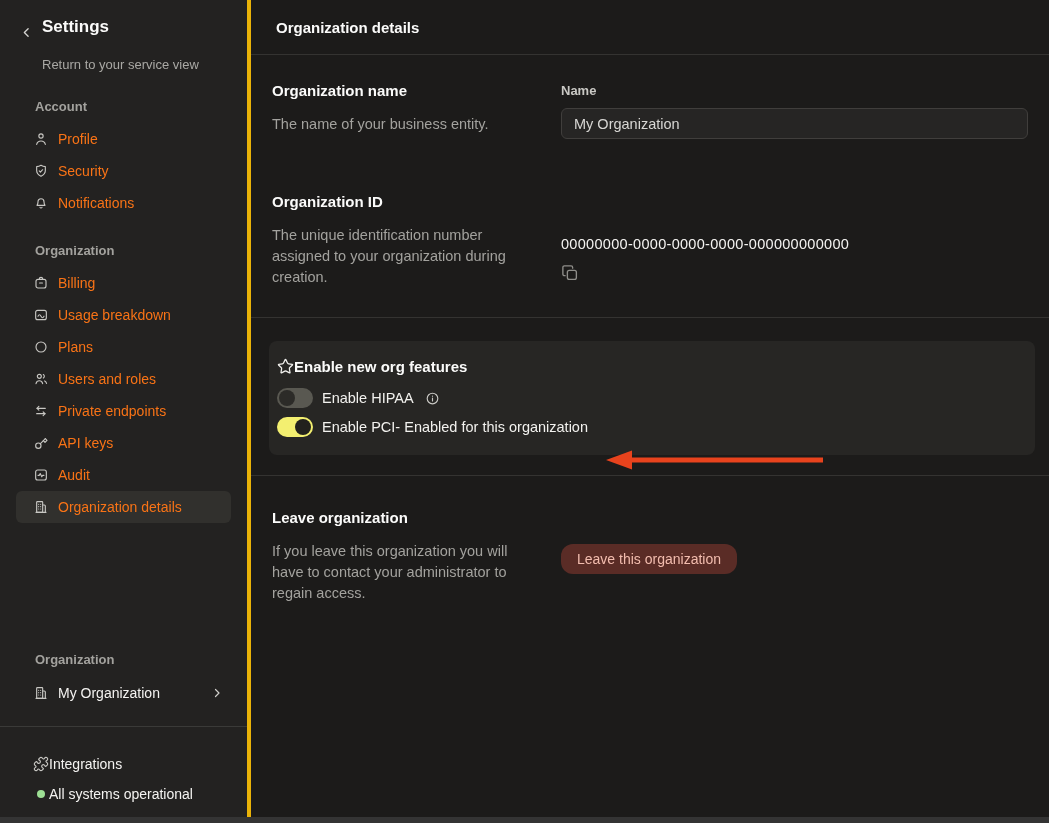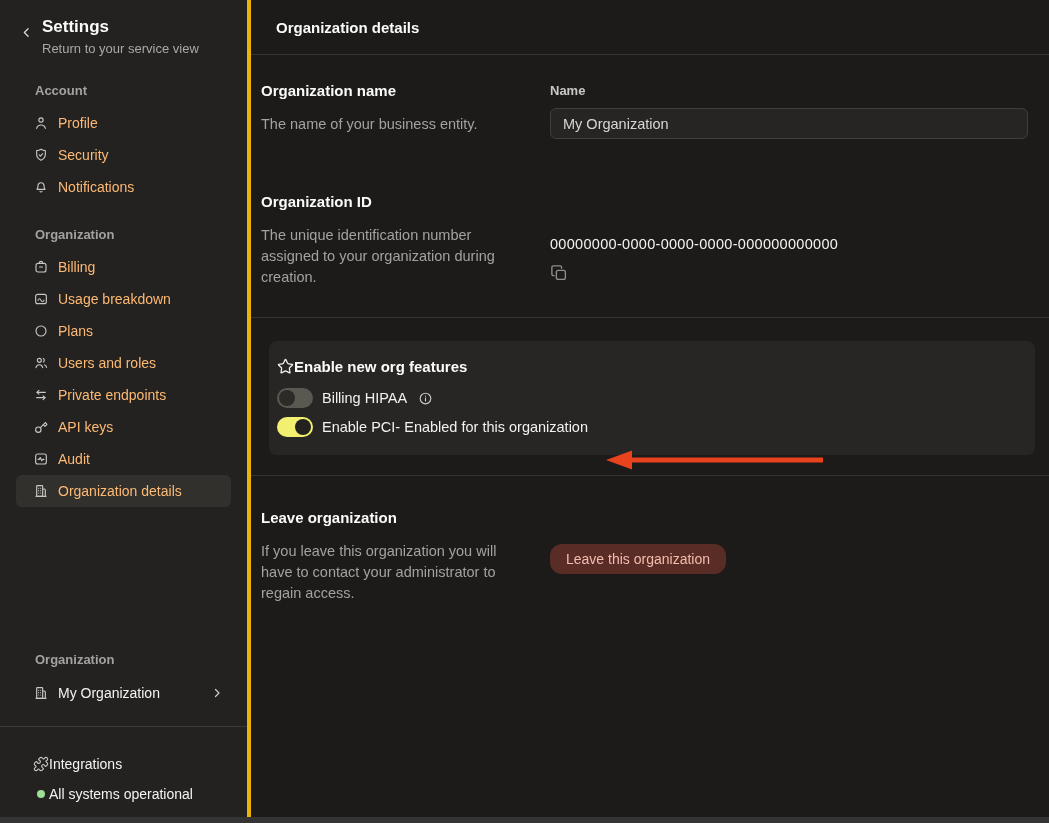--- a/index.html
+++ b/index.html
@@ -14,27 +14,27 @@
 
   
   .sidebar {
     position:absolute; left:0; top:0; bottom:0; width:251px;
     background:#232221; border-right:4px solid #eab308;
     display:flex; flex-direction:column;
   }
   .sb-head { display:flex; gap:9px; padding:17px 16px 0 20px; }
   .sb-back { margin-top:9px; color:#d6d5d2; cursor:pointer; }
   .sb-title { font-size:17px; font-weight:700; color:#fbfbfa; line-height:20px; }
-  .sb-subtitle { font-size:13px; color:#a9a8a4; margin-top:4px; line-height:15px; }
+  .sb-subtitle { font-size:13px; color:#a9a8a4; margin-top:20px; line-height:15px; }
   .sb-label { font-size:13px; font-weight:600; color:#a3a29e; margin:27px 16px 9px 35px; line-height:15px; }
   .sb-label.second { margin-top:24px; }
   .nav { display:flex; flex-direction:column; padding:0 16px; }
   .nav-item {
     display:flex; align-items:center; gap:9px; height:32px;
-    padding-left:17px; border-radius:6px; font-size:14px; color:#fdba74; cursor:pointer;
+    padding-left:17px; border-radius:6px; font-size:14px; color:#f97316; cursor:pointer;
   }
   .nav-item.selected { background:#31302d; }
   .sb-bottom { margin-top:auto; }
   .org-switch-row {
     display:flex; align-items:center; gap:9px; height:32px;
     margin:10px 16px 0; padding-left:17px; padding-right:8px;
     border-radius:6px; font-size:14px; cursor:pointer;
   }
   .org-switch-row .chev { margin-left:auto; color:#d0cfcb; }
   .sb-divider { border-top:1px solid #3a3a38; margin-top:17px; }
@@ -45,21 +45,21 @@
   .sb-foot-row.first { margin-top:22px; }
   .sidebar .pad-bottom { height:14px; }
   .status-dot { width:8px; height:8px; border-radius:50%; margin:0 4px; }
 
   
   .main { position:absolute; left:251px; top:0; right:0; bottom:0; background:#1c1b1a; }
   .main-header {
     height:55px; display:flex; align-items:center; padding-left:25px;
     border-bottom:1px solid #343331; font-size:15px; font-weight:700; color:#fbfbfa;
   }
-  .section { display:grid; grid-template-columns:289px 1fr; margin:0 21px 0 10px; }
+  .section { display:grid; grid-template-columns:289px 1fr; margin:0 21px 0 21px; }
   .sec-title { font-size:15px; font-weight:700; color:#fbfbfa; line-height:15px; }
   .sec-desc { margin-top:16px; font-size:14.5px; line-height:21px; color:#a3a29e; width:252px; }
   .section.first { padding-top:28px; }
   .section.second { margin-top:55px; }
   .field-label { font-size:13px; font-weight:600; color:#c9c8c4; line-height:15px; }
   .text-input {
     margin-top:10px; width:100%; height:31px; padding:0 12px;
     background:#262524; border:1px solid #403e3c; border-radius:6px;
     color:#d8d7d4; font-size:14.5px; font-family:inherit; outline:none;
   }
@@ -306,21 +306,21 @@
             <path d="M11.53 2.3a.53.53 0 0 1 .95 0l2.31 4.68c.31.62.9 1.05 1.6 1.16l5.16.75a.53.53 0 0 1 .3.91l-3.74 3.64c-.5.49-.73 1.19-.61 1.88l.88 5.14a.53.53 0 0 1-.77.56l-4.62-2.43a2.12 2.12 0 0 0-1.97 0L6.4 21.01a.53.53 0 0 1-.77-.56l.88-5.14a2.12 2.12 0 0 0-.61-1.88L2.16 9.8a.53.53 0 0 1 .29-.91l5.17-.75a2.12 2.12 0 0 0 1.6-1.16z"></path>
           </svg>
       </span>
       <span class="card-title">Enable new org features</span>
     </div>
 
     <div class="toggle-row">
       <span class="toggle off">
           <span class="knob"></span>
         </span>
-      <span class="toggle-label">Billing HIPAA</span>
+      <span class="toggle-label">Enable HIPAA</span>
       <span class="icon info-icon">
         <svg width="15" height="15" viewBox="0 0 24 24" fill="none" stroke="currentColor" stroke-width="1.8" stroke-linecap="round" stroke-linejoin="round">
             <circle cx="12" cy="12" r="8.5"></circle>
             <path d="M12 11.2V16"></path>
             <path d="M12 8.2h.01"></path>
           </svg>
       </span>
     </div>
 
     <div class="toggle-row">

